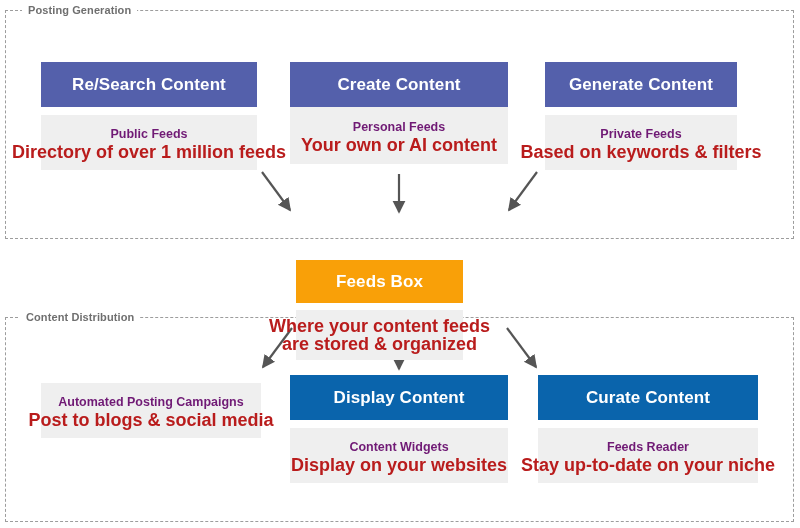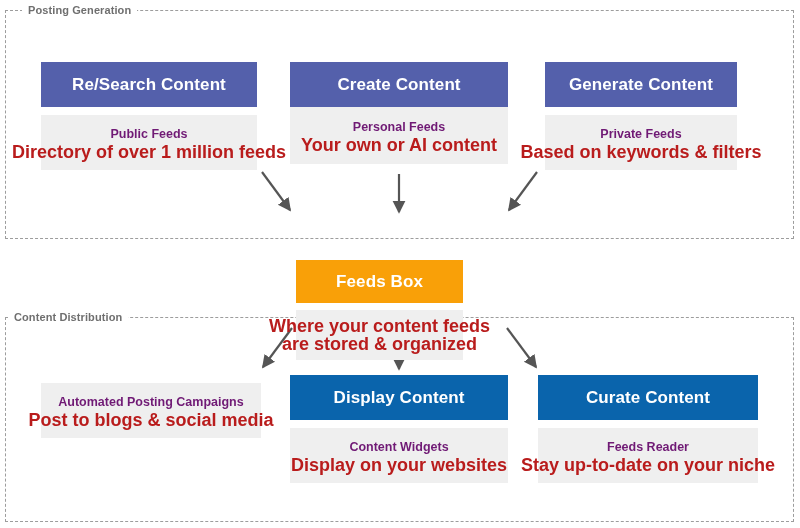--- a/index.html
+++ b/index.html
@@ -124,21 +124,21 @@
 
   <div class="card purple" style="left:538px; top:62px; width:192px;margin-left:7px;">
     <div class="card-header" style="height:45px;">Generate Content</div>
     <div class="card-body" style="margin-top:8px; height:55px;">
       <div class="b-title">Private Feeds</div>
       <div class="b-sub">Based on keywords &amp; filters</div>
     </div>
   </div>
 
   <div class="group" style="left:5px; top:317px; width:789px; height:205px;"></div>
-  <div class="group-label" style="left:8px; top:311px;">Content Distribution</div>
+  <div class="group-label" style="left:20px; top:311px;">Content Distribution</div>
 
   <div class="card orange" style="left:296px; top:220px; width:167px; z-index:5;margin-top:40px;">
     <div class="card-header" style="height:43px; font-size:17px;">Feeds Box</div>
     <div class="card-body" style="margin-top:7px; height:50px;">
       <div class="b-sub">Where your content feeds</div>
       <div class="b-sub">are stored &amp; organized</div>
     </div>
   </div>
 
   <div class="card blue" style="left:41px; top:375px; width:220px;">

